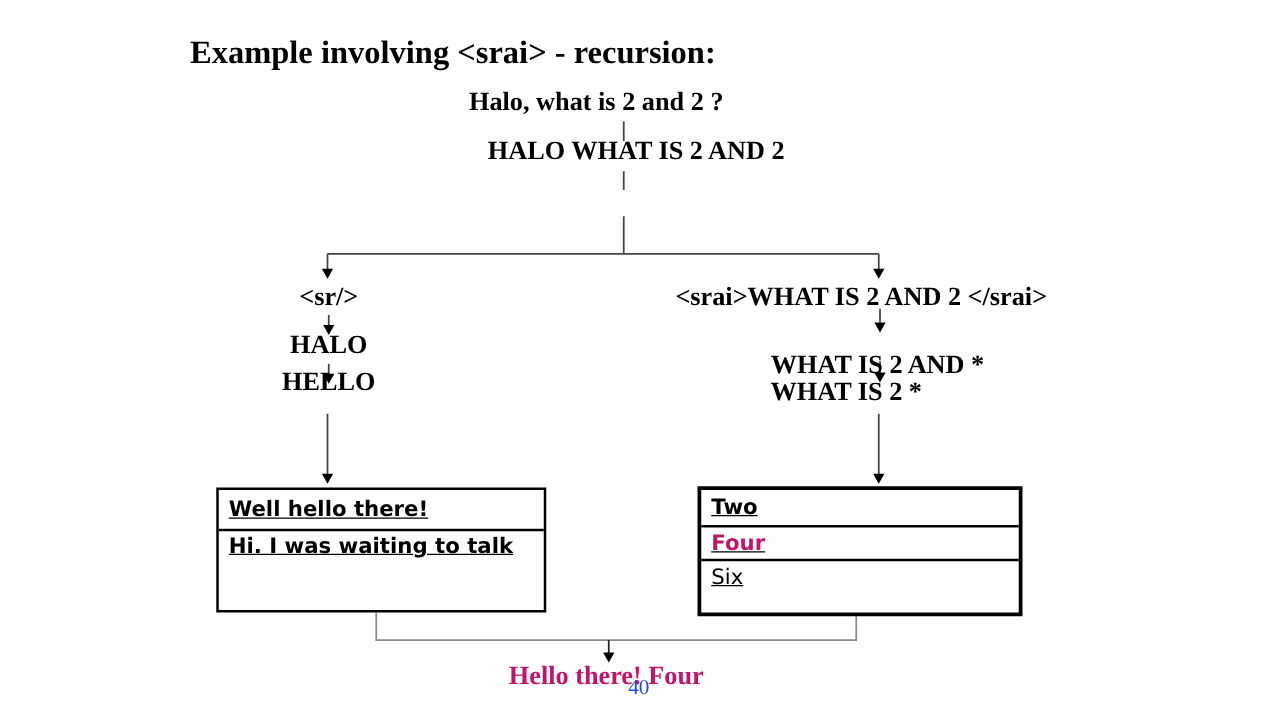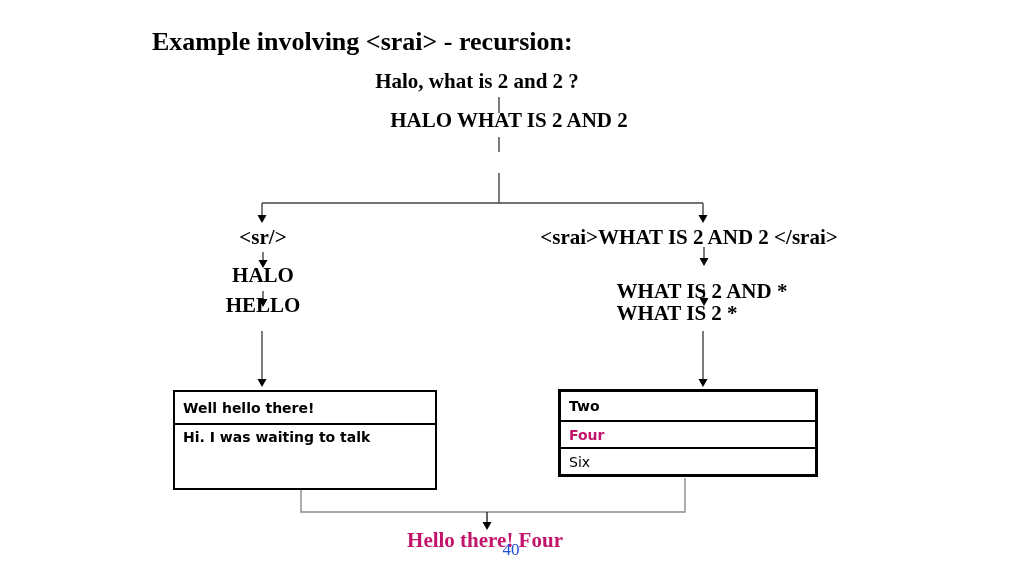--- a/index.html
+++ b/index.html
@@ -8,28 +8,28 @@
     overflow:hidden;font-family:"Liberation Serif",serif;color:#000;padding-left:44px;
   }
   .abs{position:absolute;white-space:nowrap;line-height:1;}
   .ctr{transform:translateX(-50%);}
   .serif-b{font-family:"Liberation Serif",serif;font-weight:bold;font-size:21px;}
   .title{font-family:"Liberation Serif",serif;font-weight:bold;font-size:26px;}
   .pink{color:var(--highlight,#C3146C);}
   .connectors{position:absolute;left:0;top:0;pointer-events:none;}
   .respbox{
     position:absolute;background:#fff;border:2px solid #000;box-sizing:border-box;
-    font-family:"DejaVu Sans","Liberation Sans",sans-serif;font-size:14px;font-weight:bold;
+    font-family:"DejaVu Sans","Liberation Sans",sans-serif;font-size:17px;font-weight:bold;text-decoration:underline;
   }
   .respbox .row{display:flex;align-items:center;padding-left:8px;box-sizing:border-box;}
   .respbox .row.sep{border-top:2px solid #000;}
   #left-box{left:173px;top:390px;width:264px;height:100px;}
   #left-box .row{height:31px;}
   #left-box .row:nth-child(2){height:26px;}
-  #right-box{left:558px;top:389px;width:260px;height:88px;border-width:3px;}
+  #right-box{left:558px;top:389px;width:260px;height:104px;border-width:3px;}
   #right-box .row{height:28px;}
   #right-box .row:nth-child(2){height:27px;}
   #right-box .row:nth-child(3){height:27px;font-weight:normal;}
   .pagenum{font-family:"Liberation Serif",serif;font-size:17px;color:#1d4ed8;}
 </style>
 </head>
 <body>
 
 <div class="slide">
 

